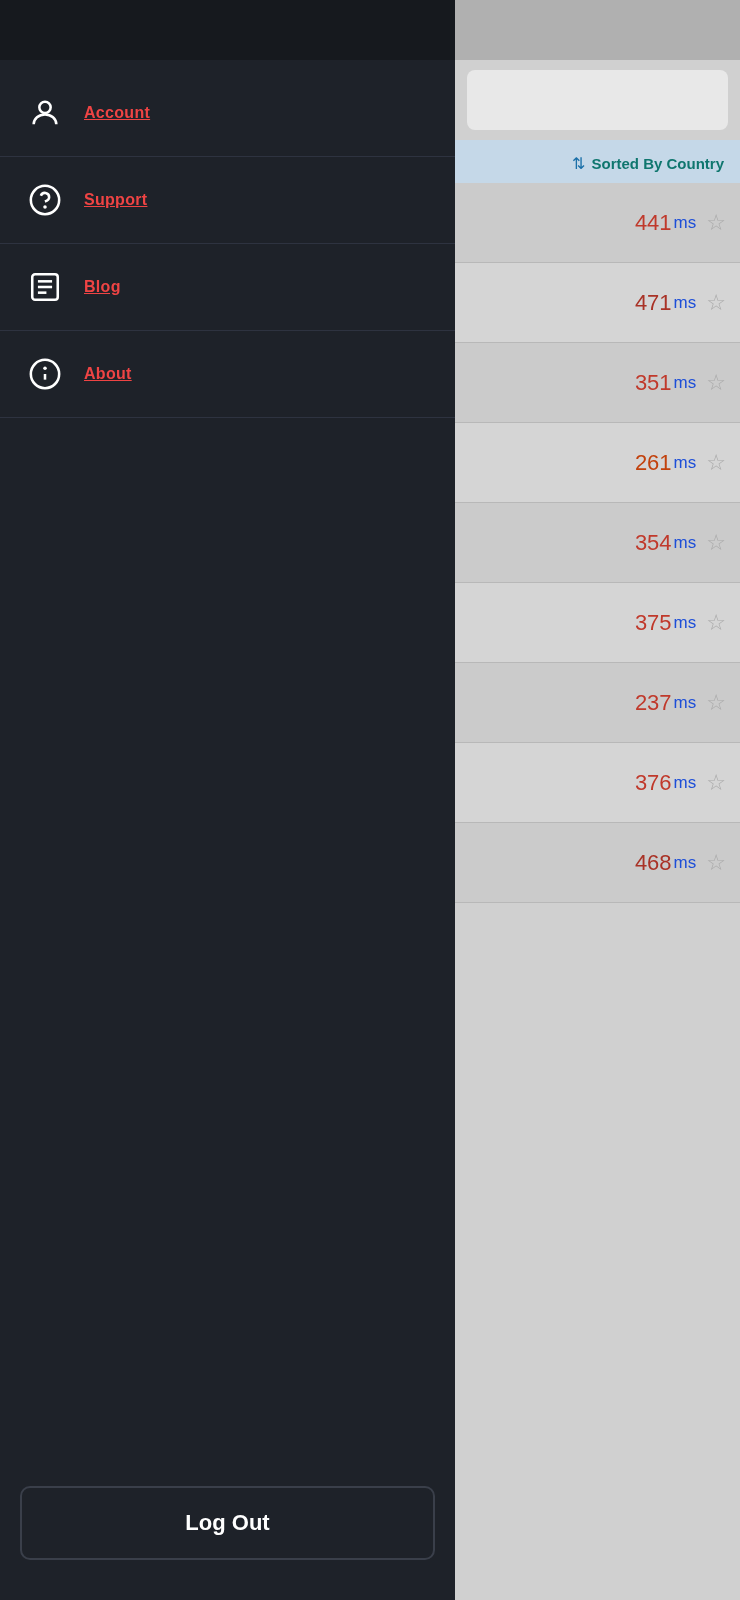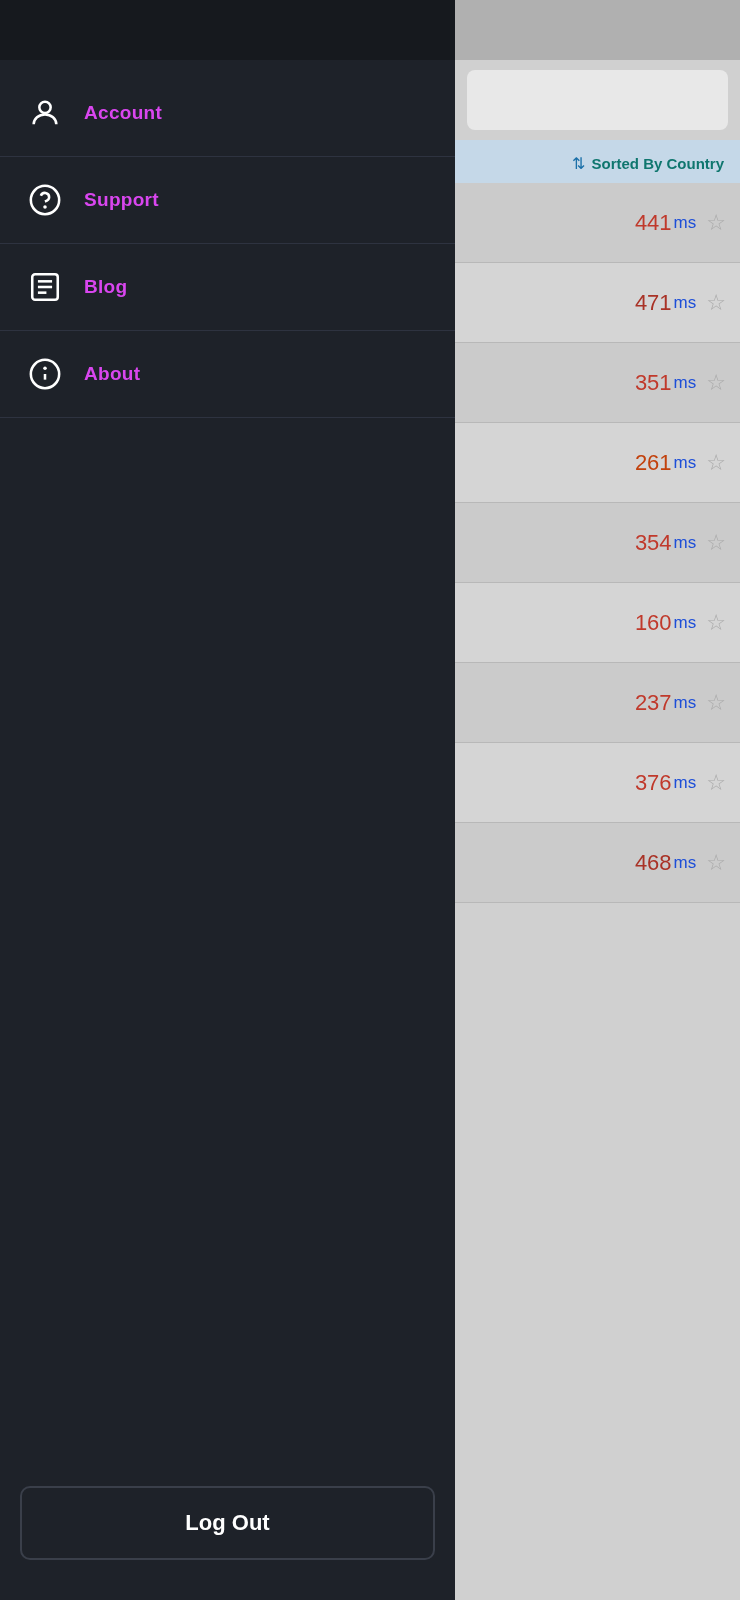--- a/index.html
+++ b/index.html
@@ -175,24 +175,25 @@
 
     .menu-icon svg {
       width: 34px;
       height: 34px;
       stroke: #ffffff;
       fill: none;
       stroke-width: 1.8;
     }
 
     .menu-item-label {
-      font-size: 19px;
+      font-size: 16px;
       font-weight: 700;
-      color: #d946ef;
+      color: #ef4444;
       letter-spacing: 0.3px;
+      text-decoration: underline;
     }
 
     .sidebar-bottom {
       padding: 20px 20px 40px 20px;
     }
 
     .logout-button {
       width: 100%;
       padding: 22px 0;
       background: #1e2229;
@@ -243,21 +244,21 @@
         <span class="ping-value ping-amber">261</span>
         <span class="ping-ms">ms</span>
         <span class="star-icon">☆</span>
       </div>
       <div class="server-row">
         <span class="ping-value ping-red">354</span>
         <span class="ping-ms">ms</span>
         <span class="star-icon">☆</span>
       </div>
       <div class="server-row">
-        <span class="ping-value ping-red">160</span>
+        <span class="ping-value ping-red">375</span>
         <span class="ping-ms">ms</span>
         <span class="star-icon">☆</span>
       </div>
       <div class="server-row">
         <span class="ping-value ping-red">237</span>
         <span class="ping-ms">ms</span>
         <span class="star-icon">☆</span>
       </div>
       <div class="server-row">
         <span class="ping-value ping-red">376</span>

